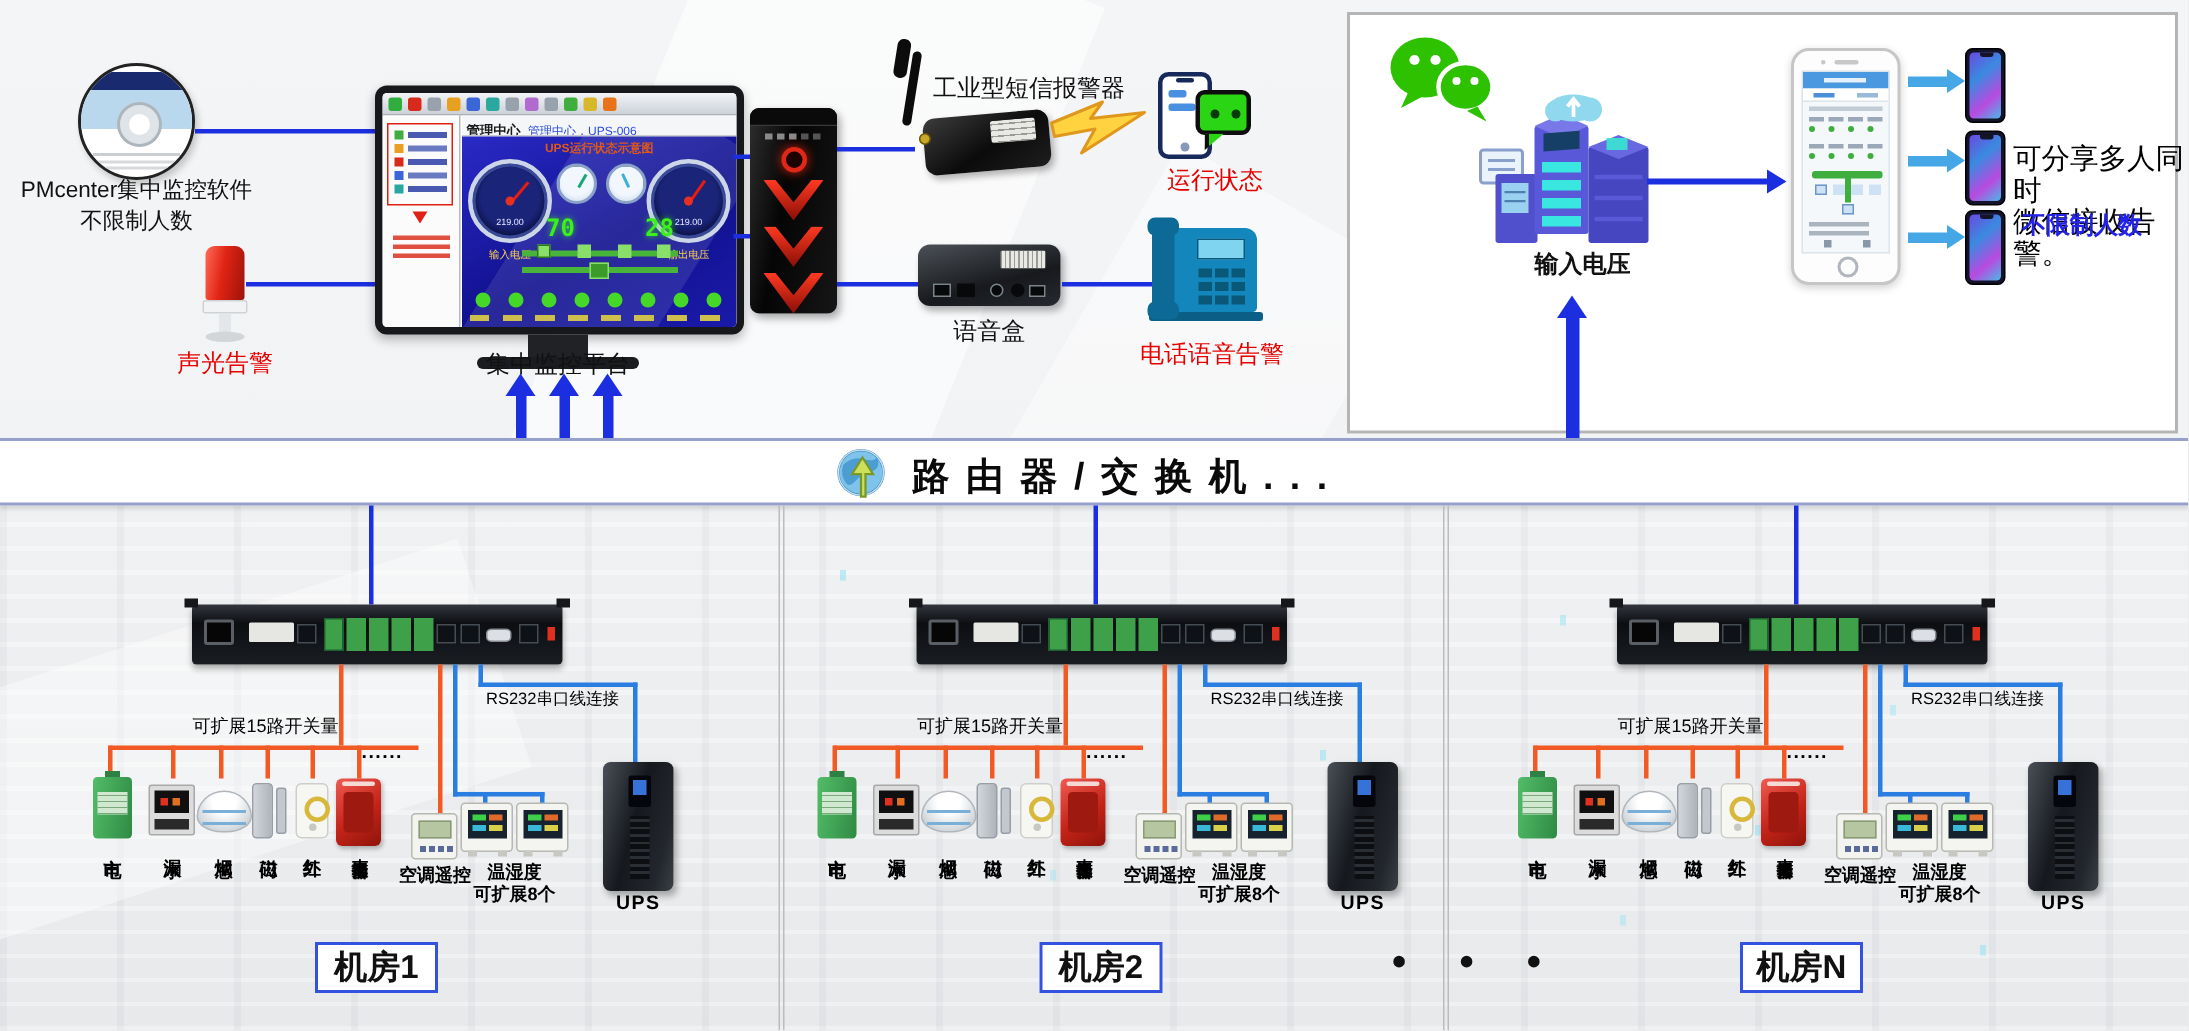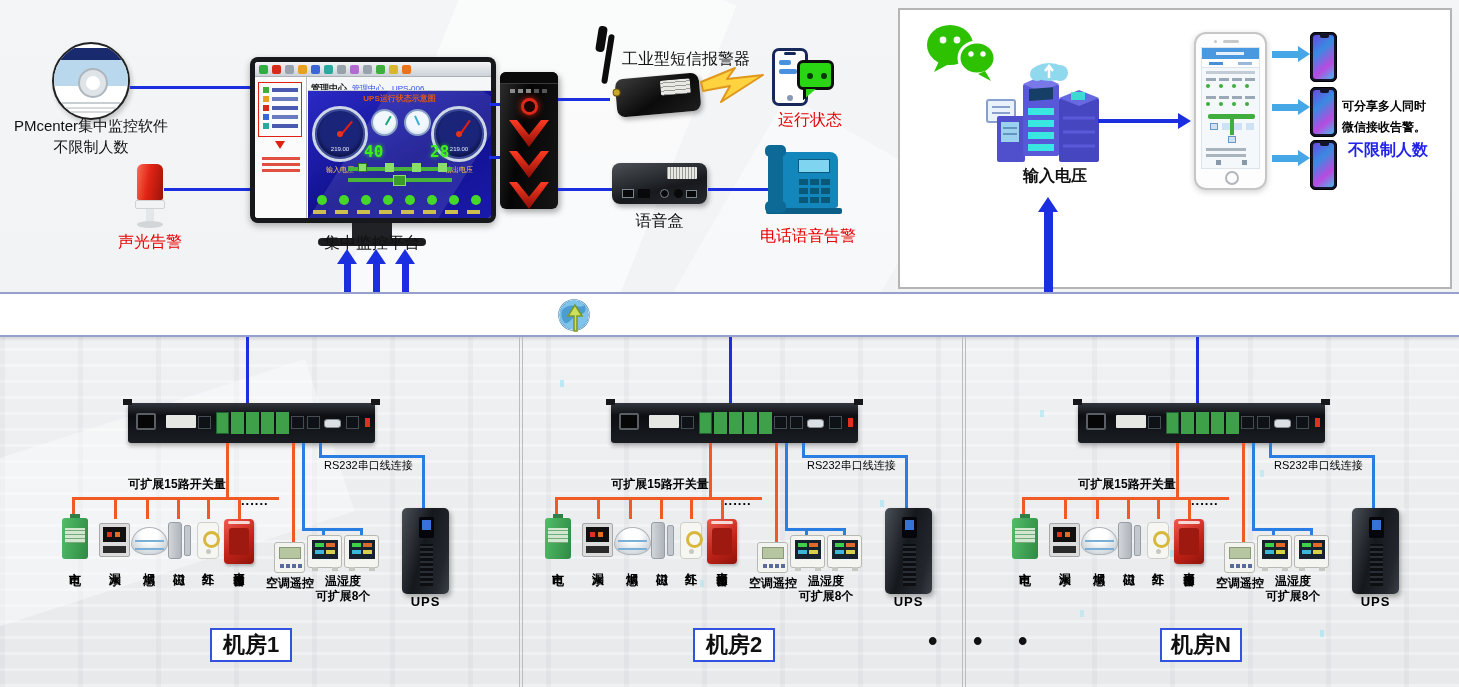--- a/index.html
+++ b/index.html
@@ -171,21 +171,21 @@
         0 18px #0a5878, 11px 18px #0a5878, 22px 18px #0a5878; }
   .phone-handset { left:768px; top:147px; width:15px; height:64px; background:#0d6a96; border-radius:7px; }
   .phone-handset::before, .phone-handset::after { content:""; position:absolute; left:-3px; width:21px; height:12px;
         background:#0d6a96; border-radius:5px; }
   .phone-handset::before { top:-2px; } .phone-handset::after { bottom:-2px; }
   .phone-base { left:766px; top:208px; width:76px; height:6px; background:#0b5e86; border-radius:2px; }
 
   
   .panel { left:898px; top:8px; width:554px; height:281px; background:#fff; border:2px solid #b5b5b5; }
   .cloud-label { left:1000px; top:166px; width:110px; text-align:center; font-size:16px; font-weight:bold; }
-  .share-text { left:1342px; top:96px; width:116px; font-size:12px; font-weight:bold; line-height:21px; }
+  .share-text { left:1342px; top:96px; width:116px; font-size:19px; font-weight:normal; line-height:21px; }
   .share-note { left:1348px; top:140px; width:110px; font-size:16px; font-weight:bold; color:#2222e8; }
   .panel-caption { left:1182px; top:196px; width:200px; font-size:16px; font-weight:bold; }
   .mockup { left:1194px; top:32px; width:73px; height:158px; background:#fdfdfd; border:2px solid #c6c6c6;
         border-radius:12px; box-shadow:0 2px 6px rgba(0,0,0,.18); }
   .mockup-speaker { position:absolute; left:27px; top:6px; width:16px; height:3px; background:#c8c8c8; border-radius:2px; }
   .mockup-cam { position:absolute; left:18px; top:6px; width:3px; height:3px; border-radius:50%; background:#c8c8c8; }
   .mockup-screen { position:absolute; left:5px; top:13px; width:59px; height:122px; background:#f4f8fb;
         border:1px solid #dde4ea; overflow:hidden; }
   .mk-header { position:absolute; left:0; top:0; width:100%; height:11px; background:#4a98e0; }
   .mk-header::before { content:""; position:absolute; left:14px; top:4px; width:28px; height:3px; background:#fff; opacity:.85; }
@@ -231,21 +231,21 @@
   .rack-device::before, .rack-device::after { content:""; position:absolute; top:-4px; width:9px; height:6px; background:#15171b; }
   .rack-device::before { left:-5px; } .rack-device::after { right:-5px; }
   .rd-inlet { position:absolute; left:8px; top:10px; width:20px; height:17px; background:#060606; border:2px solid #5a5f66; border-radius:2px; }
   .rd-label { position:absolute; left:38px; top:12px; width:30px; height:13px; background:#e6e6e2; border-radius:1px; }
   .rd-rj45 { position:absolute; top:13px; width:13px; height:13px; background:#0e1216; border:1px solid #444c54; }
   .rd-terms { position:absolute; left:88px; top:9px; width:13px; height:22px; background:#3fa04a; border:1px solid #1e6030;
         box-shadow:15px 0 #3fa04a, 30px 0 #3fa04a, 45px 0 #3fa04a, 60px 0 #3fa04a; }
   .rd-db9 { position:absolute; left:196px; top:16px; width:17px; height:9px; background:#dce0e4; border:1px solid #888e96; border-radius:4px/3px; }
   .rd-led { position:absolute; left:237px; top:15px; width:5px; height:9px; background:#e03020; }
   .rs232-text { position:absolute; left:324px; top:121px; font-size:11px; font-weight:normal; }
-  .expand-text { position:absolute; left:112px; top:139px; width:130px; text-align:center; font-size:12px; font-weight:bold; }
+  .expand-text { position:absolute; left:112px; top:139px; width:130px; text-align:center; font-size:12px; font-weight:normal; }
   .sensor-dots { position:absolute; left:241px; top:156px; font-size:13px; font-weight:bold; letter-spacing:1px; }
   .sensor-drops { position:absolute; left:72px; top:160px; width:3px; height:22px; background:#f15a24;
         box-shadow:42px 0 #f15a24, 74px 0 #f15a24, 105px 0 #f15a24, 135px 0 #f15a24, 166px 0 #f15a24; }
   .v-label { position:absolute; top:226px; writing-mode:vertical-rl; text-orientation:upright;
         font-size:12px; font-weight:bold; line-height:14px; letter-spacing:1px; }
   .h-label { position:absolute; font-size:12px; font-weight:bold; text-align:center; }
 
   .s-mains { position:absolute; left:62px; top:181px; width:26px; height:41px; border-radius:3px;
         background:linear-gradient(100deg,#52bd68,#2f8a44); }
   .s-mains::before { content:""; position:absolute; left:3px; top:10px; width:20px; height:15px; background:#cfe8cf;
@@ -349,21 +349,21 @@
             <div class="gauge-val">219.00</div>
           </div>
           <div class="gauge-lab" style="left:4px;">输入电压</div>
           <div class="gauge-lab" style="right:4px;">输出电压</div>
           <div class="gauge-sm" style="left:63px;">
               <div class="nd"></div>
             </div>
           <div class="gauge-sm" style="left:96px;">
               <div class="nd" style="transform:rotate(-25deg);background:#3ab0d8;"></div>
             </div>
-          <div class="seg-digit" style="left:56px;">40</div>
+          <div class="seg-digit" style="left:56px;">70</div>
           <div class="seg-digit" style="left:122px;">28</div>
           <div class="pipe-h"></div>
           <div class="pipe-nodes"></div>
           <div class="pipe-box"></div>
           <div class="lamps"></div>
           <div class="lamp-labels"></div>
         </div>
       </div>
     </div>
   </div>
@@ -521,20 +521,21 @@
   <div class="arrow-up-shaft" style="left:1044px;top:212px;height:80px;width:9px;"></div>
   <div class="arrow-up-head" style="left:1038px;top:197px;"></div>
 
   <div class="abs router-bar">
     <svg style="position:absolute;left:556px;top:4px;" width="36" height="36" viewBox="0 0 36 36">
       <circle cx="18" cy="17" r="15" fill="#7ec4ea" stroke="#3a7cb0" stroke-width="1.5"></circle>
       <path d="M6 12 Q12 6 20 8 Q26 10 29 7 Q31 14 26 16 Q18 18 14 23 Q10 27 8 24 Q4 19 6 12Z" fill="#3f94cc" opacity="0.8"></path>
       <circle cx="18" cy="17" r="15" fill="none" stroke="#bfe2f4" stroke-width="1"></circle>
       <polygon points="18,33 18,18 12,18 19,7 26,18 21,18 21,33" fill="#cde05a" stroke="#7a9828" stroke-width="1.5"></polygon>
     </svg>
+    <div class="router-text">路由器/交换机...</div>
   </div>
 
   <div id="rooms">
       <div class="room room-1">
       <div class="vline" style="left:246px;top:0;height:66px;"></div>
       <div class="rack-device">
         <div class="rd-inlet"></div>
         <div class="rd-label"></div>
         <div class="rd-rj45" style="left:70px;"></div>
         <div class="rd-terms"></div>

